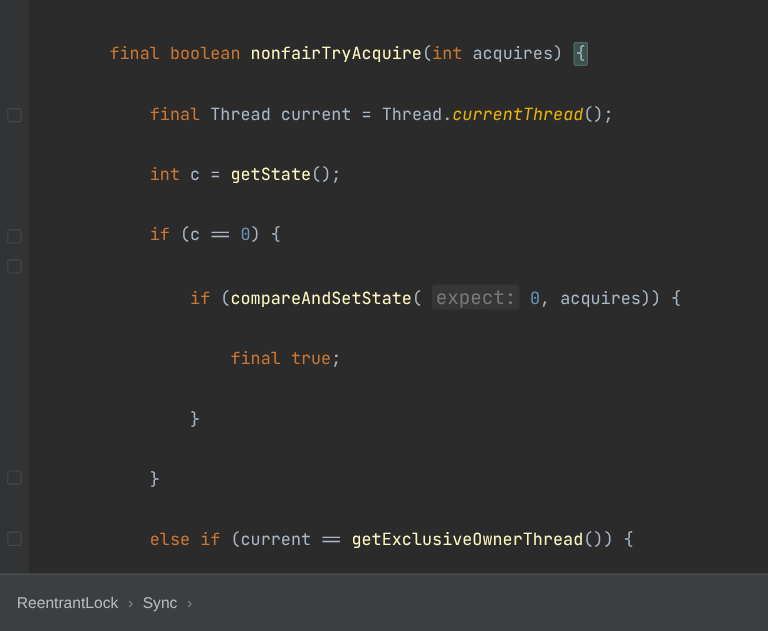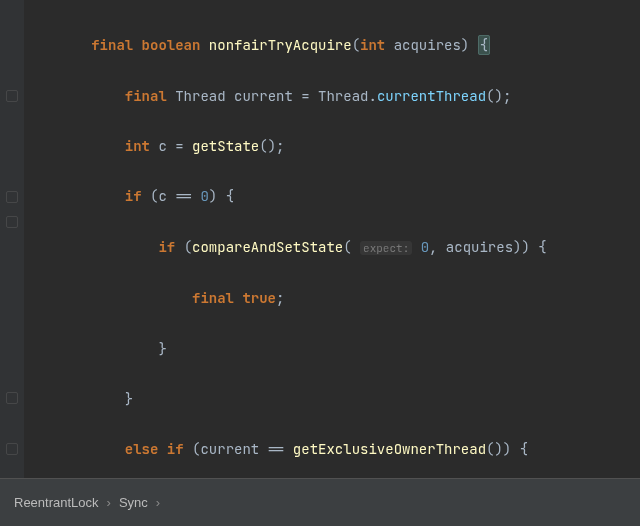--- a/index.html
+++ b/index.html
@@ -33,24 +33,24 @@
     width: 12px; height: 12px;
     border: 1px solid #555;
     border-radius: 2px;
     opacity: 0.6;
   }
   .code {
     padding: 8px 0 0 0;
     line-height: 25.2px;
     white-space: pre;
   }
-  .kw { color: #cc7832; font-weight: bold; }
+  .kw { color: #cc7832; }
   .method { color: #fef9c3; }
-  .methodi { color: #7dd3fc; }
-  .hint { color: #787878; background: rgba(120,120,120,0.15); padding: 0 3px; border-radius: 3px; font-size: 11px; text-align: right;}
+  .methodi { color: #eab308; font-style: italic; }
+  .hint { color: #787878; background: rgba(120,120,120,0.15); padding: 0 3px; border-radius: 3px; font-size: 16px; text-align: right;}
   .num { color: #6897bb; }
   .paren { color: #a9b7c6; }
   .brace-match { background: #3b514d; border: 1px solid #4e6b67; border-radius: 2px; padding: 0 1px;}
   .breadcrumb {
     position: absolute;
     bottom: 0; left: 0; right: 0;
     height: 48px;
     background: #3c3f41;
     border-top: 1px solid #515151;
     display: flex;

